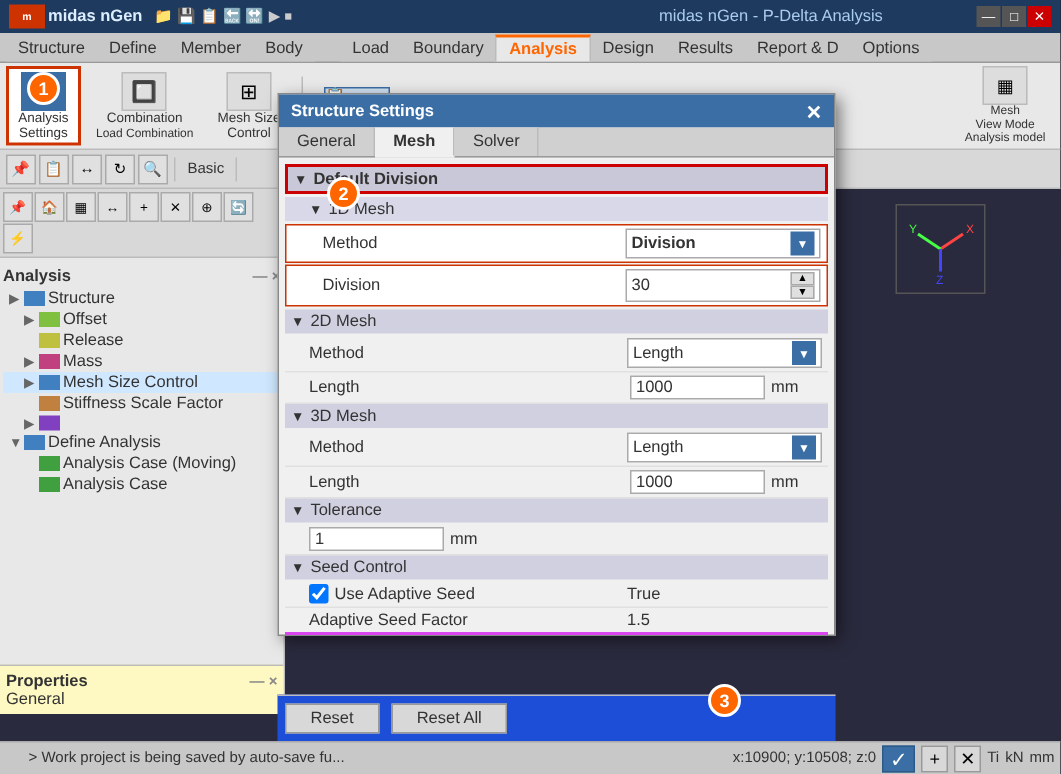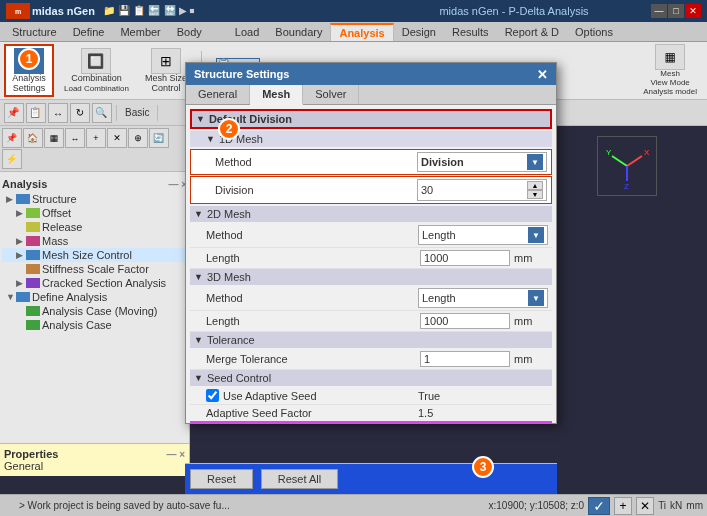--- a/index.html
+++ b/index.html
@@ -127,21 +127,20 @@
           <span style="font-size:11px; color:#333;">Mesh Size Control</span>
         </div>
         <div style="display:flex; align-items:center; padding:1px 0 1px 14px;">
           <span style="width:10px; font-size:9px; color:#666;"></span>
           <span style="width:14px; height:10px; background:#c08040; display:inline-block; margin-right:2px;"></span>
           <span style="font-size:11px; color:#333;">Stiffness Scale Factor</span>
         </div>
         <div style="display:flex; align-items:center; padding:1px 0 1px 14px;">
           <span style="width:10px; font-size:9px; color:#666;">▶</span>
           <span style="width:14px; height:10px; background:#8040c0; display:inline-block; margin-right:2px;"></span>
-          <span style="font-size:11px; color:#333;">Cracked Section Analysis</span>
         </div>
         <div style="display:flex; align-items:center; padding:1px 0 1px 4px;">
           <span style="width:10px; font-size:9px; color:#666;">▼</span>
           <span style="width:14px; height:10px; background:#4080c0; display:inline-block; margin-right:2px;"></span>
           <span style="font-size:11px; color:#333;">Define Analysis</span>
         </div>
         <div style="display:flex; align-items:center; padding:1px 0 1px 14px;">
           <span style="width:10px; font-size:9px; color:#666;"></span>
           <span style="width:14px; height:10px; background:#40a040; display:inline-block; margin-right:2px;"></span>
           <span style="font-size:11px; color:#333;">Analysis Case (Moving)</span>
@@ -256,21 +255,20 @@
           <span style="font-size:11px; color:#333;">1000</span>
         </div>
         <span style="font-size:11px; color:#333; width:34px;">mm</span>
       </div>
 
       <div style="background:#d0d0e0; padding:2px 4px; font-size:11px; color:#333; display:flex; align-items:center; cursor:pointer; margin-bottom:1px;">
         <span style="margin-right:4px; font-size:9px;">▼</span>
         <span>Tolerance</span>
       </div>
       <div style="display:flex; align-items:center; padding:2px 4px 2px 16px; border-bottom:1px solid #e0e0e0;">
-        <span style="flex:1; font-size:11px; color:#333;">Merge Tolerance</span>
         <div style="width:90px; display:flex; align-items:center; margin-right:4px; border:1px solid #aaa; background:#fff; padding:1px 3px;">
           <span style="font-size:11px; color:#333;">1</span>
         </div>
         <span style="font-size:11px; color:#333; width:34px;">mm</span>
       </div>
 
       <div style="background:#d0d0e0; padding:2px 4px; font-size:11px; color:#333; display:flex; align-items:center; cursor:pointer; margin-bottom:1px;">
         <span style="margin-right:4px; font-size:9px;">▼</span>
         <span>Seed Control</span>
       </div>

